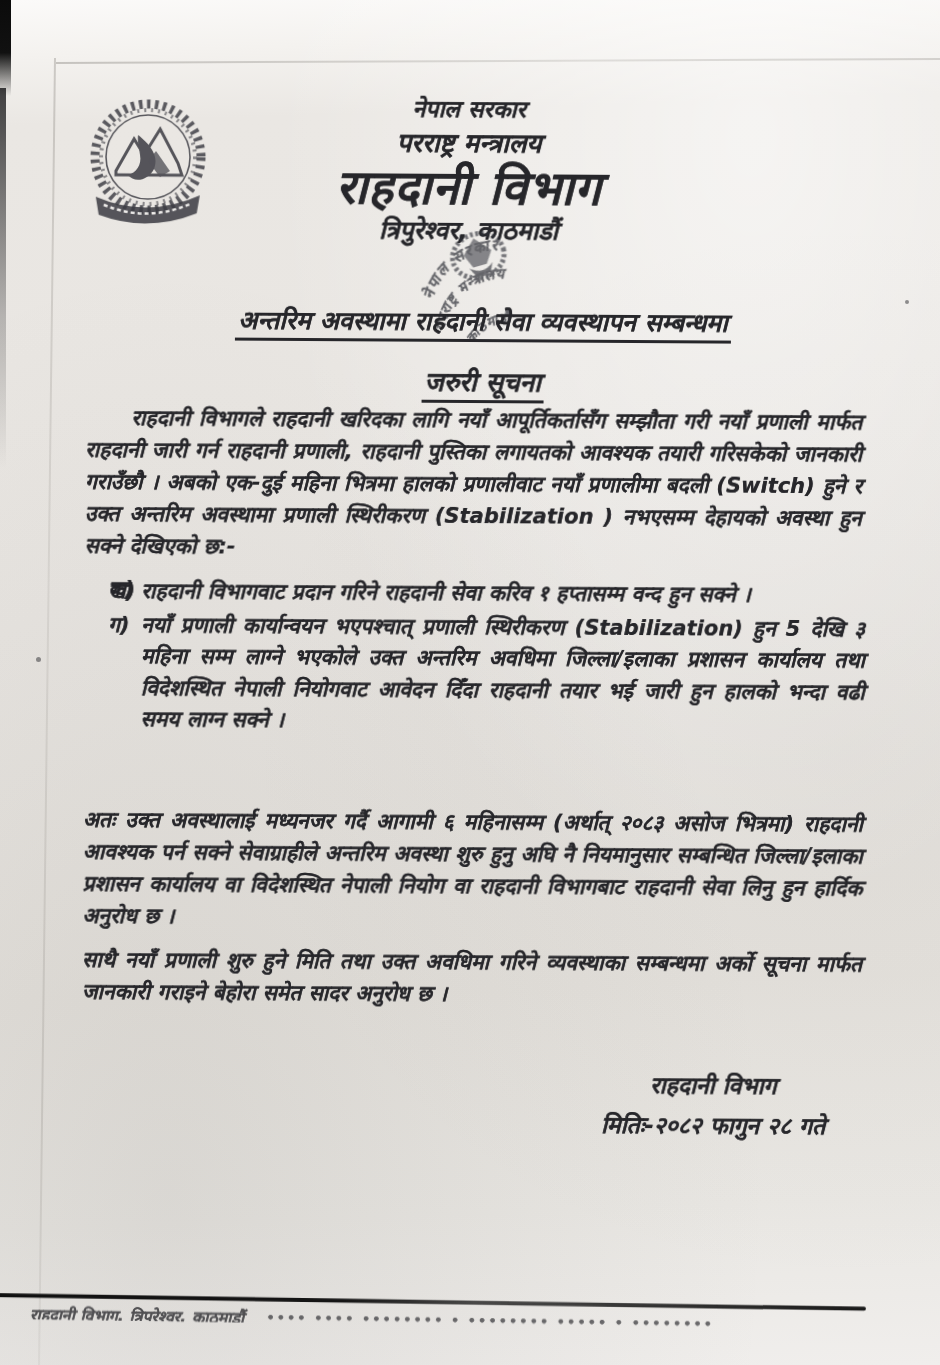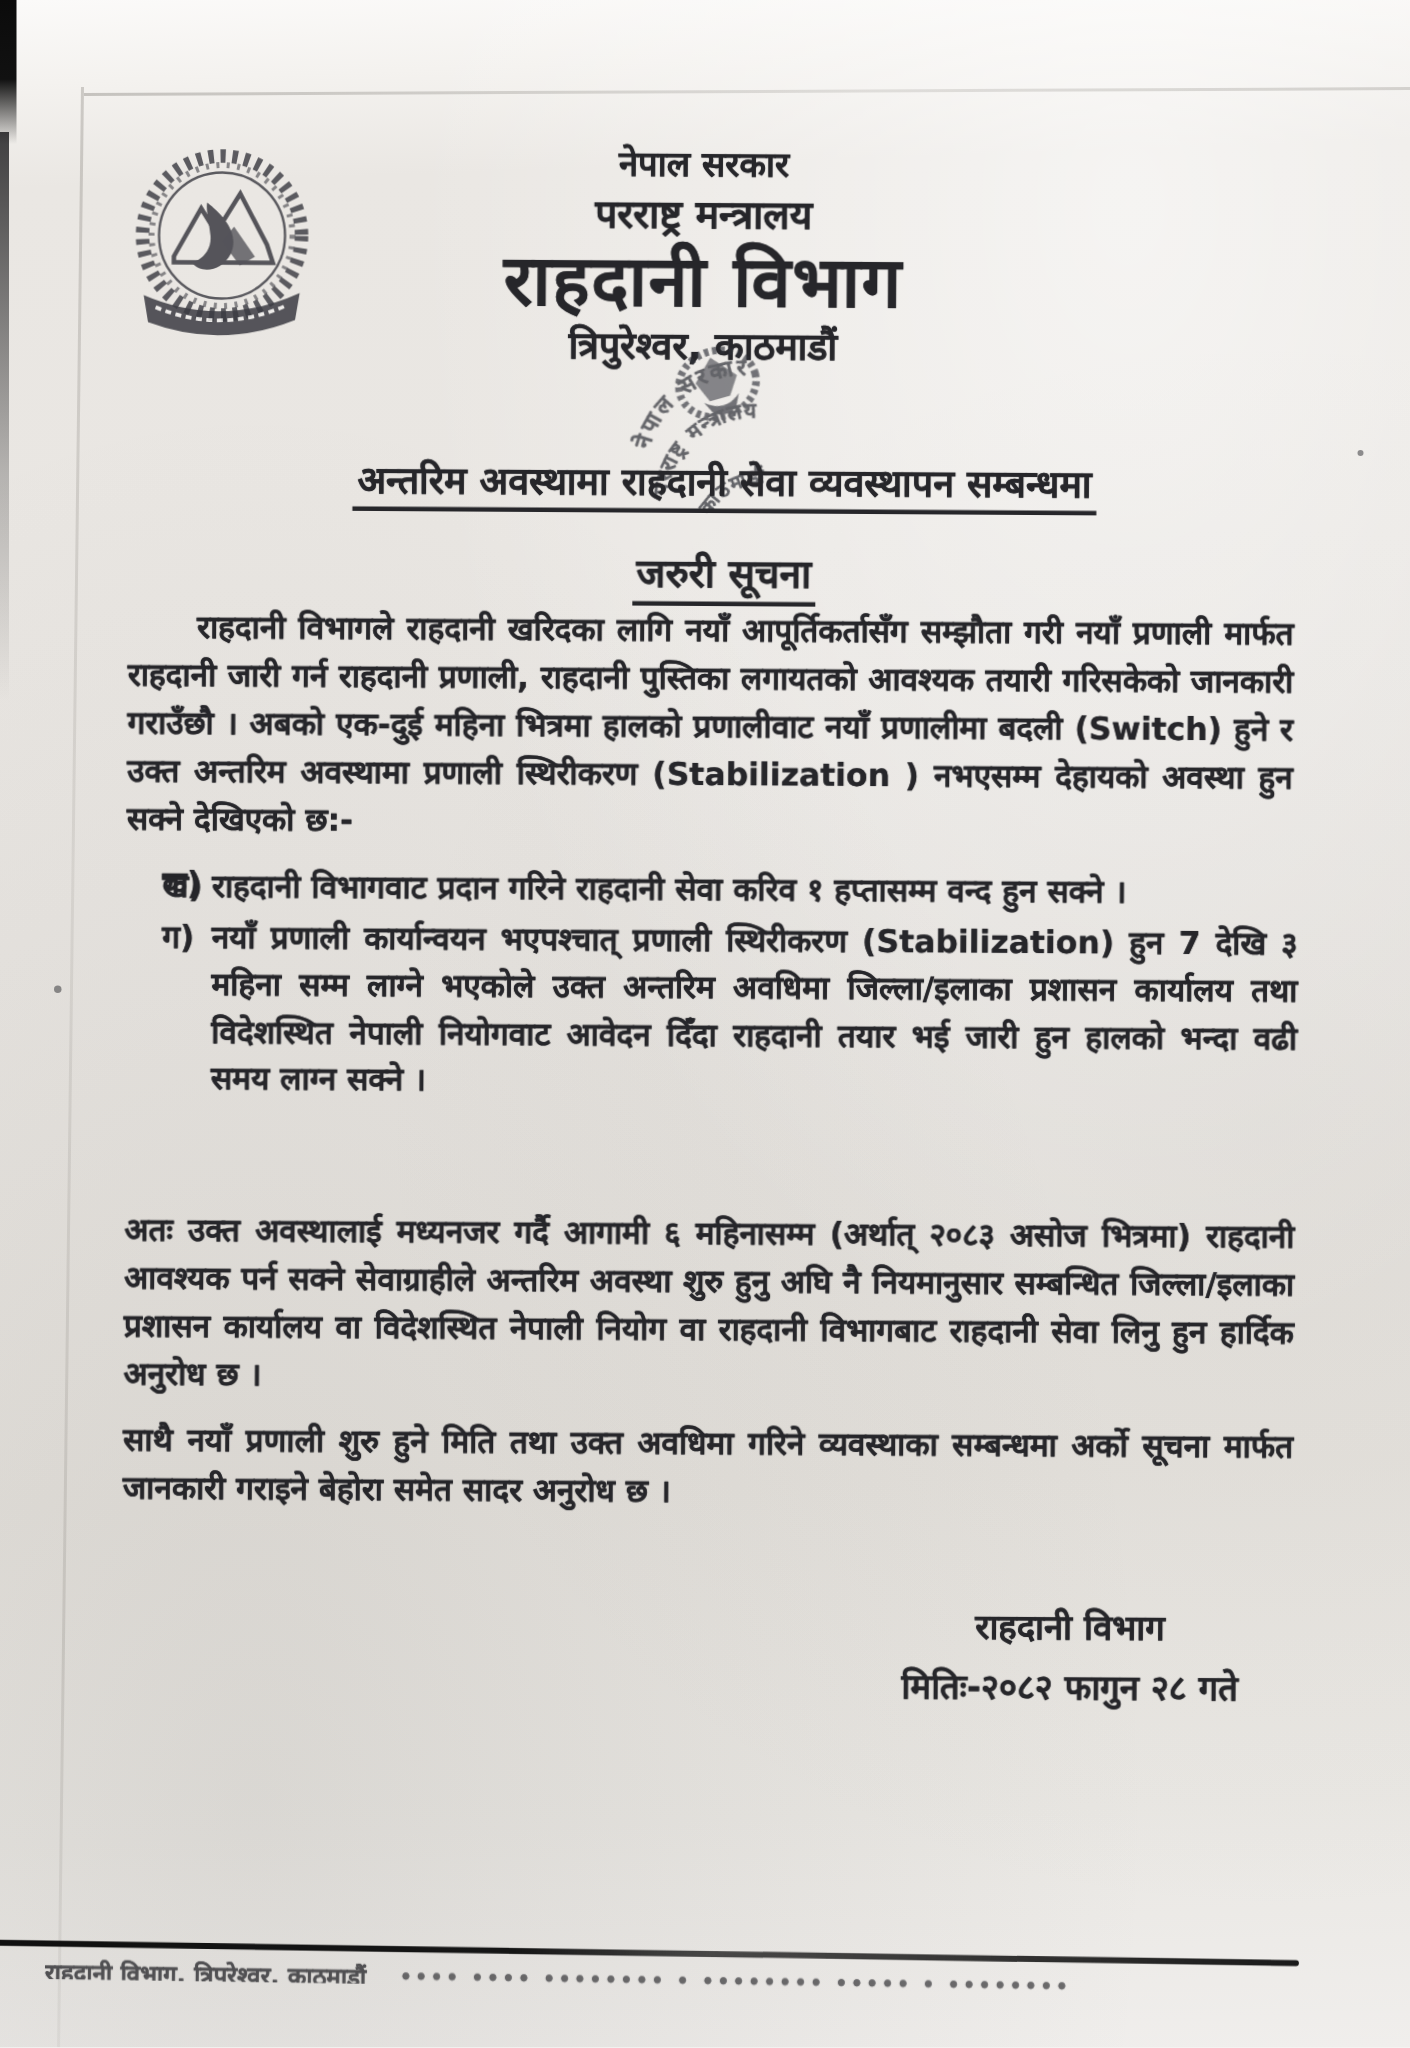--- a/index.html
+++ b/index.html
@@ -8,20 +8,21 @@
     font-family:"DejaVu Sans","Liberation Sans",sans-serif;
     background:#f6f5f3;
   }
   .page{
     position:absolute;inset:0;
     background:
       radial-gradient(ellipse at 18% 88%, rgba(110,106,100,0.12), transparent 55%),
       radial-gradient(ellipse at 80% 10%, rgba(255,255,255,0.55), transparent 45%),
       radial-gradient(ellipse at 90% 55%, rgba(130,126,120,0.08), transparent 50%),
       linear-gradient(178deg,#fbfaf9 0%,#f4f2ef 4%,#eae7e3 9%,#e8e5e1 45%,#e5e2dd 72%,#e9e7e3 88%,#f0eeec 100%);
+    font-style: italic;
   }
   
   .edge-black-top{position:absolute;left:0;top:0;width:11px;height:96px;
     background:linear-gradient(180deg,#0b0b0b 0%,#111 55%,rgba(15,15,15,0) 100%);}
   .edge-black-side{position:absolute;left:0;top:88px;width:6px;height:380px;
     background:linear-gradient(180deg,rgba(20,20,22,.8),rgba(25,25,27,.25) 60%,rgba(25,25,27,0));}
   .paper-crease{position:absolute;left:54px;top:58px;width:2px;height:1307px;
     background:linear-gradient(180deg,rgba(140,136,130,.38),rgba(150,146,140,.18) 40%,rgba(150,146,140,.30) 80%,rgba(150,146,140,.12));
     transform:rotate(0.7deg);transform-origin:top left;}
   .top-seam{position:absolute;left:56px;top:60px;width:884px;height:2px;
@@ -140,21 +141,21 @@
     <div class="list">
       <div class="li">
         <span class="mk">क)</span>
       </div>
       <div class="li">
         <span class="mk">ख)</span>
         <span>राहदानी विभागवाट प्रदान गरिने राहदानी सेवा करिव १ हप्तासम्म वन्द हुन सक्ने ।</span>
       </div>
       <div class="li">
         <span class="mk">ग)</span>
-        <span>नयाँ प्रणाली कार्यान्वयन भएपश्चात् प्रणाली स्थिरीकरण (Stabilization) हुन 7 देखि ३ महिना सम्म लाग्ने भएकोले उक्त अन्तरिम अवधिमा जिल्ला/इलाका प्रशासन कार्यालय तथा विदेशस्थित नेपाली नियोगवाट आवेदन दिँदा राहदानी तयार भई जारी हुन हालको भन्दा वढी समय लाग्न सक्ने ।</span>
+        <span>नयाँ प्रणाली कार्यान्वयन भएपश्चात् प्रणाली स्थिरीकरण (Stabilization) हुन 5 देखि ३ महिना सम्म लाग्ने भएकोले उक्त अन्तरिम अवधिमा जिल्ला/इलाका प्रशासन कार्यालय तथा विदेशस्थित नेपाली नियोगवाट आवेदन दिँदा राहदानी तयार भई जारी हुन हालको भन्दा वढी समय लाग्न सक्ने ।</span>
       </div>
     </div>
 
     <div class="para p2">अतः उक्त अवस्थालाई मध्यनजर गर्दै आगामी ६ महिनासम्म (अर्थात् २०८३ असोज भित्रमा) राहदानी आवश्यक पर्न सक्ने सेवाग्राहीले अन्तरिम अवस्था शुरु हुनु अघि नै नियमानुसार सम्बन्धित जिल्ला/इलाका प्रशासन कार्यालय वा विदेशस्थित नेपाली नियोग वा राहदानी विभागबाट राहदानी सेवा लिनु हुन हार्दिक अनुरोध छ ।</div>
     <div class="para p3">साथै नयाँ प्रणाली शुरु हुने मिति तथा उक्त अवधिमा गरिने व्यवस्थाका सम्बन्धमा अर्को सूचना मार्फत जानकारी गराइने बेहोरा समेत सादर अनुरोध छ ।</div>
 
     <div class="signature">
       <div>राहदानी विभाग</div>
       <div>मितिः-२०८२ फागुन २८ गते</div>
     </div>

